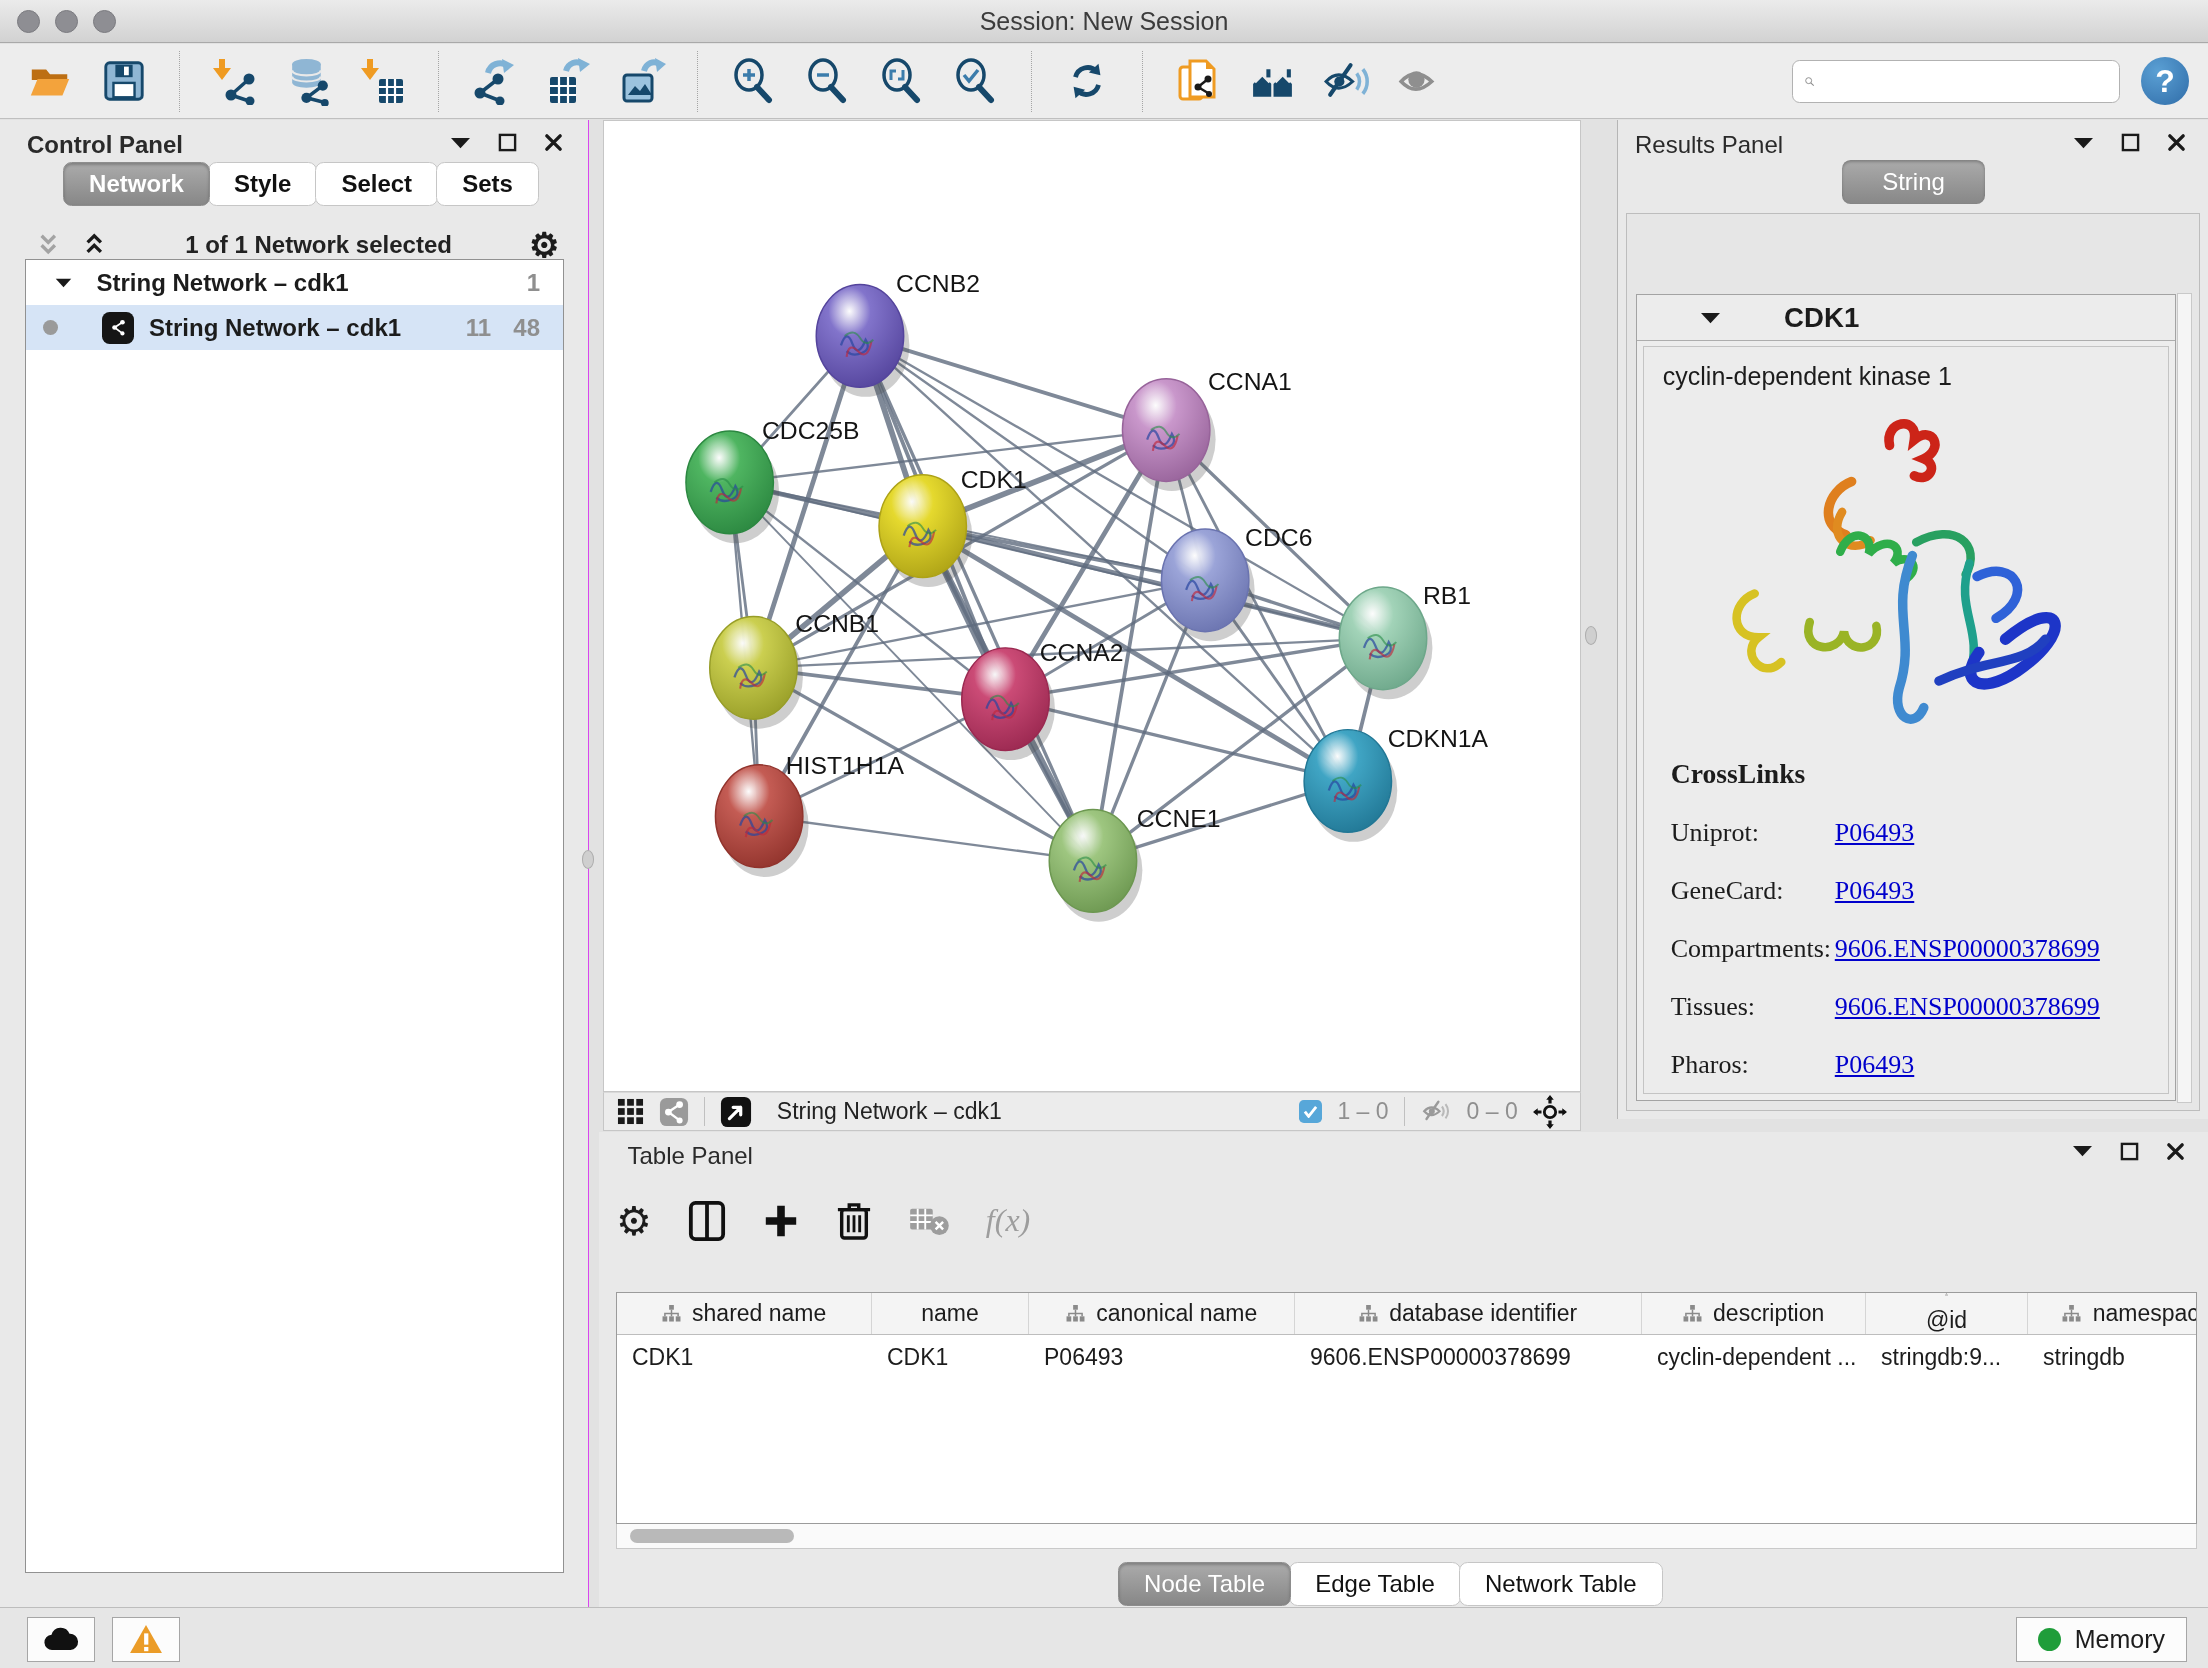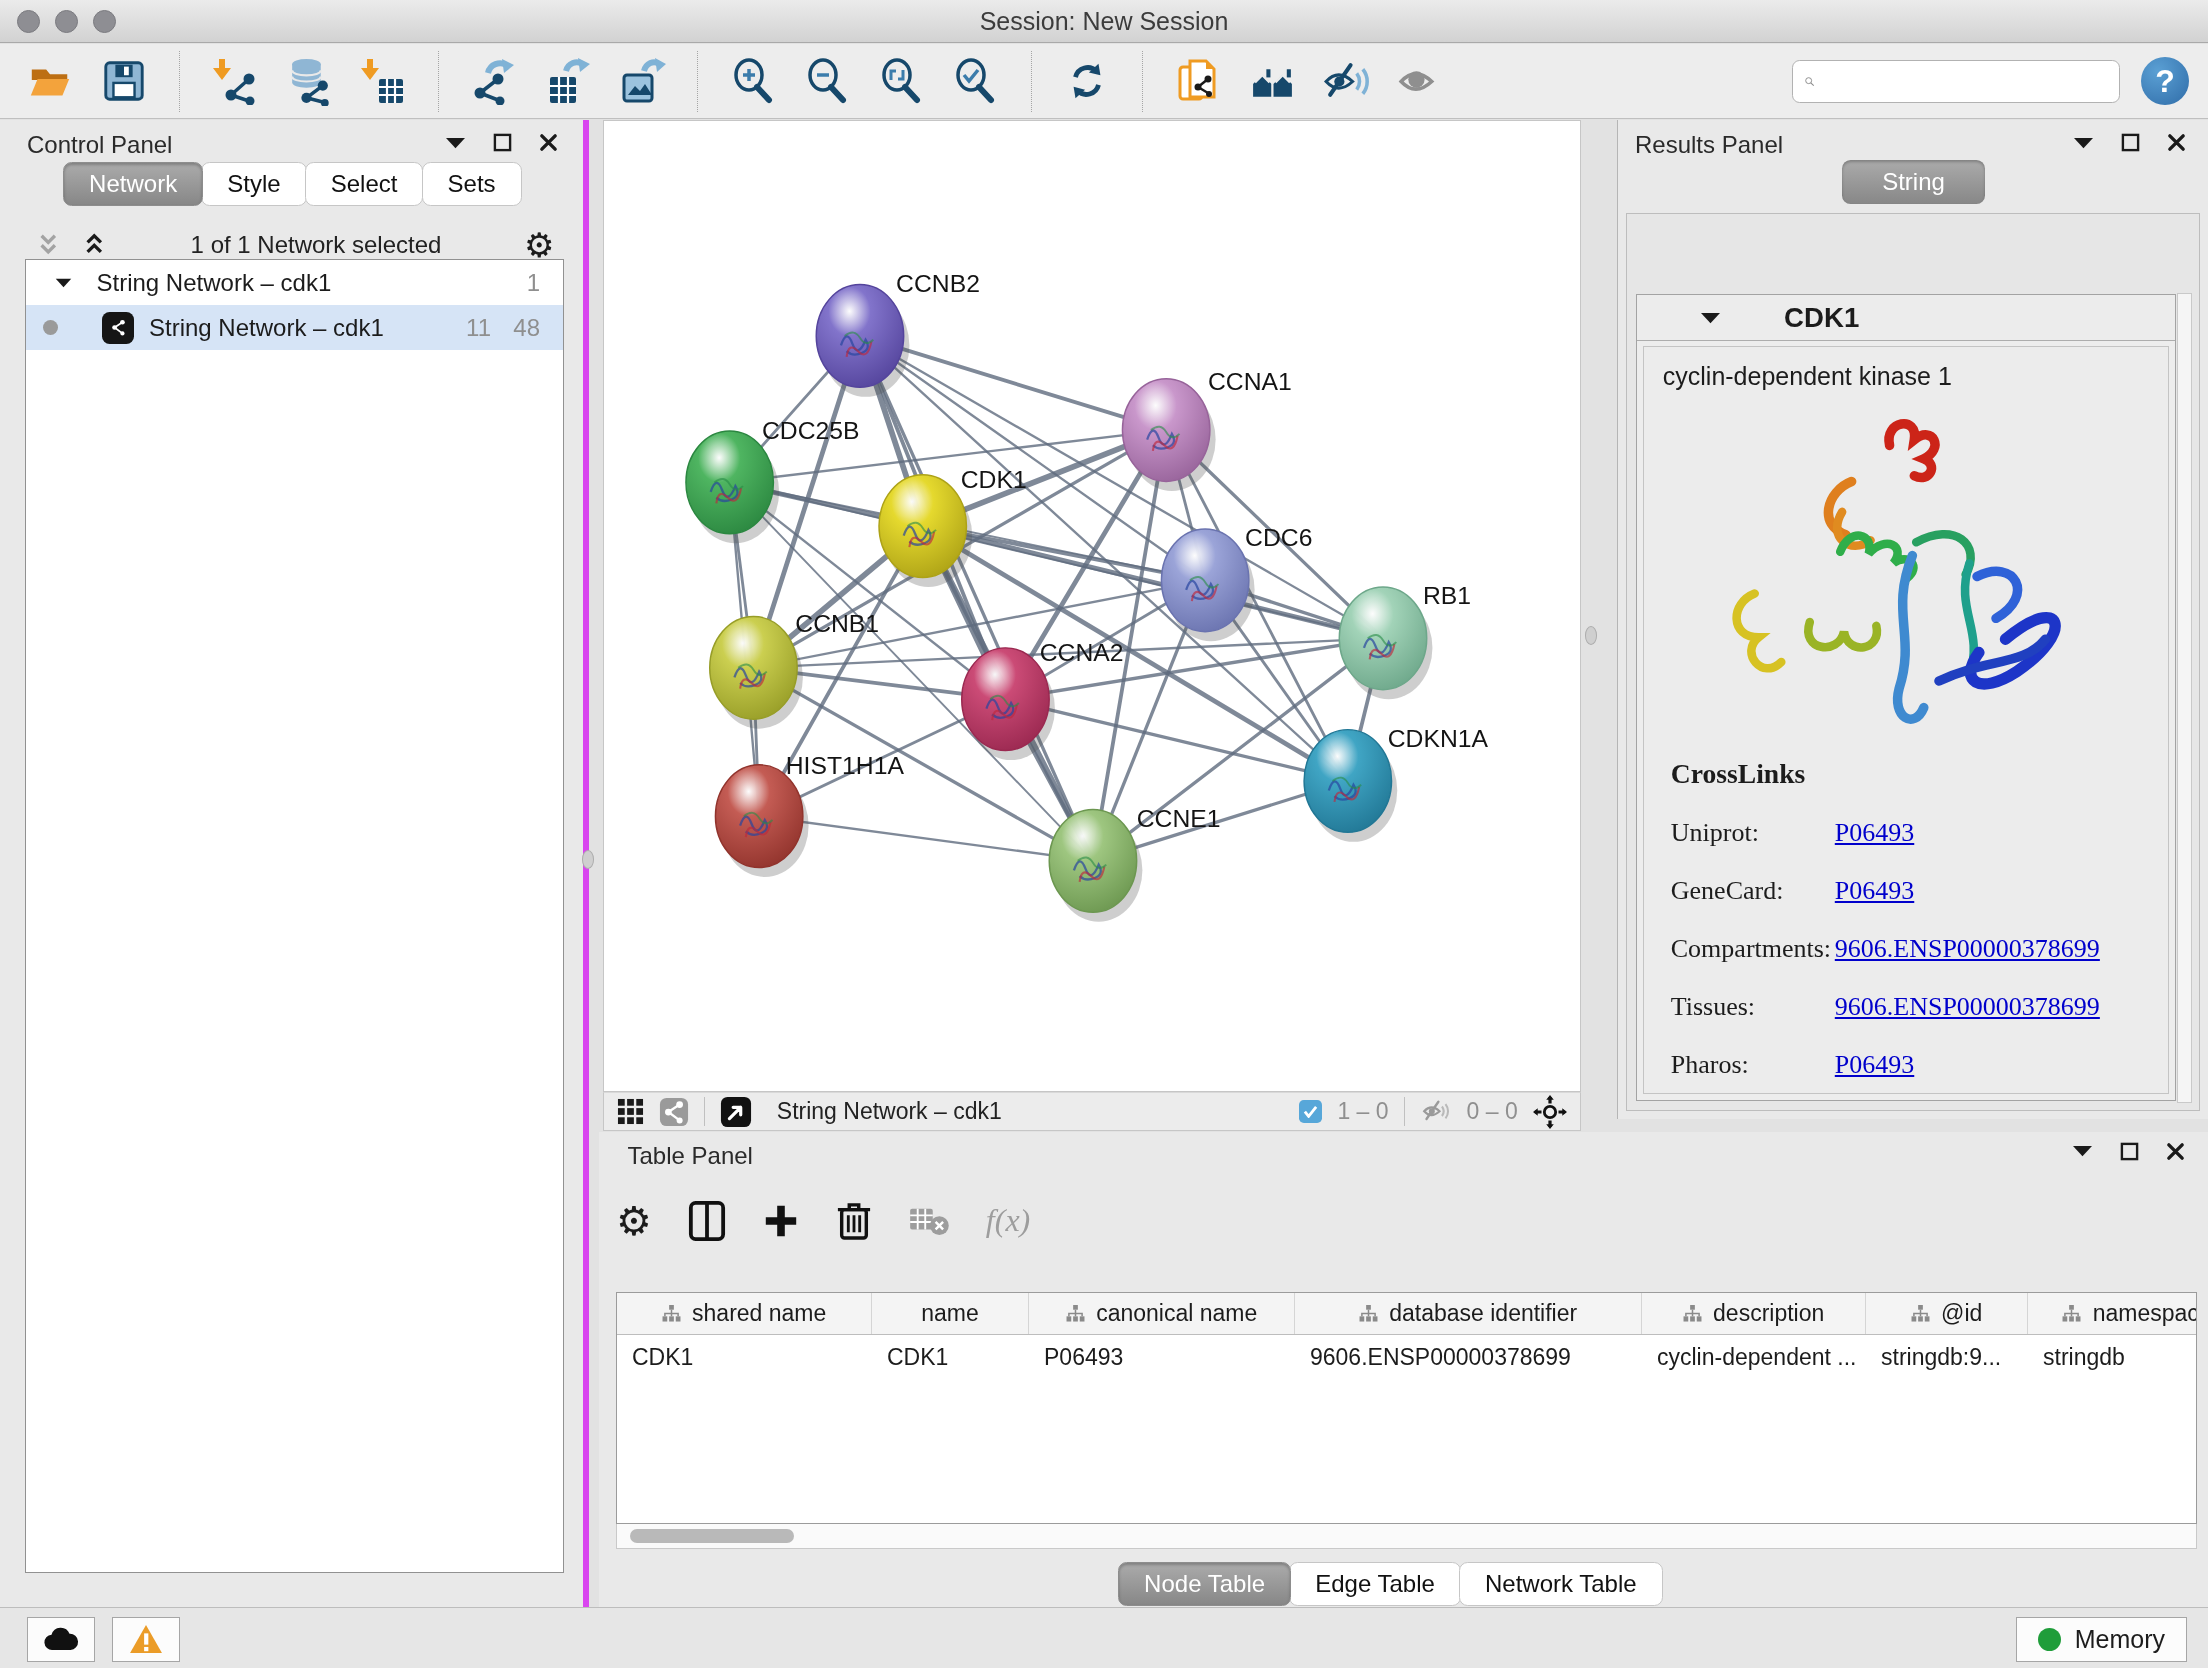--- a/index.html
+++ b/index.html
@@ -26,21 +26,21 @@
   .helpbtn { position:absolute; right:19px; top:13.3px; width:48px; height:48px; border-radius:50%;
     background:radial-gradient(circle at 35% 30%, #5ba0d4, #2f6ca8); color:#fff; font-size:32px; font-weight:bold;
     display:flex; align-items:center; justify-content:center; }
 
   
   .panel-title { font-size:24px; color:#2a2a2a; }
   .panel-controls { position:absolute; display:flex; gap:27px; align-items:center; }
 
   
   .control-panel { position:absolute; left:0; top:120px; width:589px; height:1488px; background:#e9e9e9;
-    border-right:6px solid #d946ef; }
+    border-right:1px solid #d946ef;font-weight:bold; }
   .cp-header { position:absolute; left:27px; top:11.4px; }
   .tabsrow { position:absolute; left:65px; top:42px; display:flex; }
   .tab { height:44px; padding:0 25px; display:flex; align-items:center; justify-content:center;
     font-size:24px; background:#fff; border:1px solid #c6c6c6; border-radius:8.6px; margin-left:-1.9px; color:#111; }
   .tab.active { background:linear-gradient(#ababab,#878787); color:#fff; border-color:#8d8d8d;
     box-shadow:inset 0 1.9px 2.9px rgba(0,0,0,.25); z-index:2; }
   .statusrow { position:absolute; left:0; right:0; top:97px; height:42px; display:flex; align-items:flex-end; }
   .status-text { flex:1; text-align:center; font-size:24px; color:#222; }
   .treebox { position:absolute; left:25px; top:139px; width:539px; height:1314px; background:#fff;
     border:1.9px solid #919191; overflow:hidden; }
@@ -754,21 +754,21 @@
               <g fill="#8a8a8a">
                 <rect x="7.5" y="0" width="5" height="5"></rect>
                 <rect x="0.5" y="12" width="5" height="5.5"></rect>
                 <rect x="7.5" y="12" width="5" height="5.5"></rect>
                 <rect x="14.5" y="12" width="5" height="5.5"></rect>
               </g>
               <path d="M10 5v4M3 12V9h14v3M10 9v3" fill="none" stroke="#8a8a8a" stroke-width="1.6"></path>
             </svg>
             <span>description</span>
           </div>
-          <div class="th" style="width: 162px;">
+          <div class="th" style="width: 162px; flex-direction: column;">
             <svg width="19" height="17" viewBox="0 0 20 18">
               <g fill="#8a8a8a">
                 <rect x="7.5" y="0" width="5" height="5"></rect>
                 <rect x="0.5" y="12" width="5" height="5.5"></rect>
                 <rect x="7.5" y="12" width="5" height="5.5"></rect>
                 <rect x="14.5" y="12" width="5" height="5.5"></rect>
               </g>
               <path d="M10 5v4M3 12V9h14v3M10 9v3" fill="none" stroke="#8a8a8a" stroke-width="1.6"></path>
             </svg>
             <span>@id</span>

